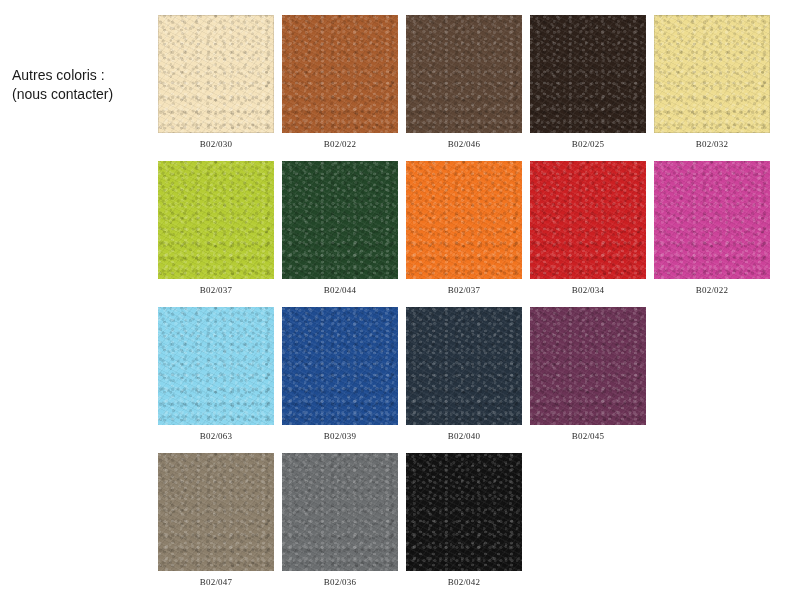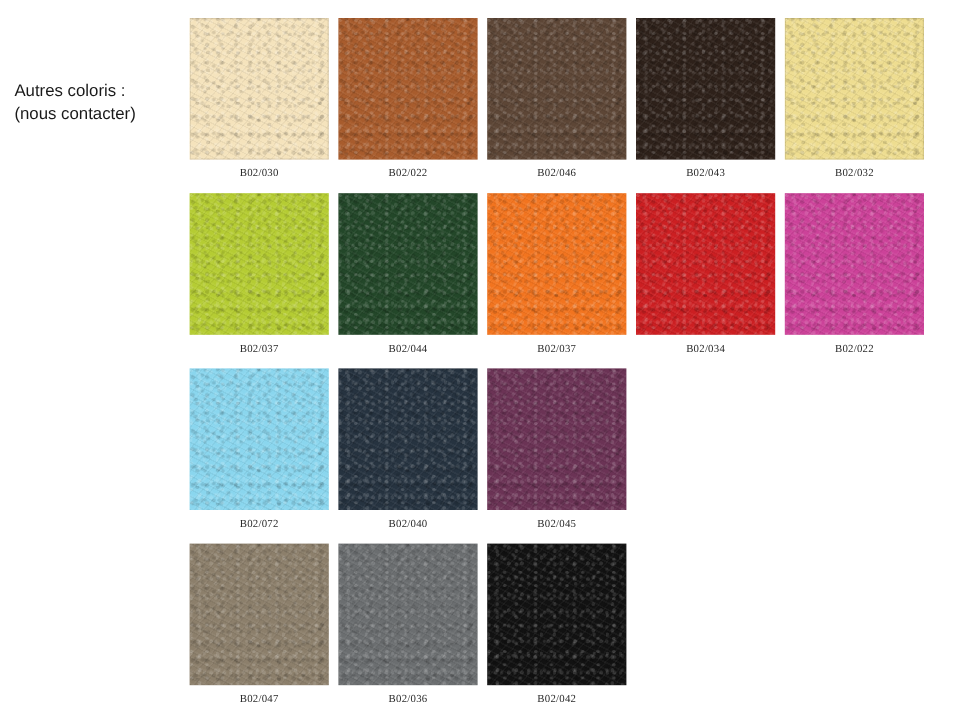--- a/index.html
+++ b/index.html
@@ -128,21 +128,21 @@
       <div class="swatch-cell">
         <div class="swatch-chip" style="background-color: rgb(168, 92, 45);"></div>
         <div class="swatch-label">B02/022</div>
       </div>
       <div class="swatch-cell">
         <div class="swatch-chip" style="background-color: rgb(93, 70, 54);"></div>
         <div class="swatch-label">B02/046</div>
       </div>
       <div class="swatch-cell">
         <div class="swatch-chip" style="background-color: rgb(46, 33, 26);"></div>
-        <div class="swatch-label">B02/043</div>
+        <div class="swatch-label">B02/025</div>
       </div>
       <div class="swatch-cell">
         <div class="swatch-chip has-border" style="background-color: rgb(238, 221, 144);"></div>
         <div class="swatch-label">B02/032</div>
       </div>
     </div>
     <div class="swatch-row">
       <div class="swatch-cell">
         <div class="swatch-chip" style="background-color: rgb(181, 204, 51);"></div>
         <div class="swatch-label">B02/037</div>
@@ -160,21 +160,25 @@
         <div class="swatch-label">B02/034</div>
       </div>
       <div class="swatch-cell">
         <div class="swatch-chip" style="background-color: rgb(204, 66, 153);"></div>
         <div class="swatch-label">B02/022</div>
       </div>
     </div>
     <div class="swatch-row">
       <div class="swatch-cell">
         <div class="swatch-chip" style="background-color: rgb(138, 214, 238);"></div>
-        <div class="swatch-label">B02/072</div>
+        <div class="swatch-label">B02/063</div>
+      </div>
+      <div class="swatch-cell">
+        <div class="swatch-chip" style="background-color: rgb(31, 76, 145);"></div>
+        <div class="swatch-label">B02/039</div>
       </div>
       <div class="swatch-cell">
         <div class="swatch-chip" style="background-color: rgb(38, 51, 64);"></div>
         <div class="swatch-label">B02/040</div>
       </div>
       <div class="swatch-cell">
         <div class="swatch-chip" style="background-color: rgb(107, 51, 85);"></div>
         <div class="swatch-label">B02/045</div>
       </div>
     </div>

